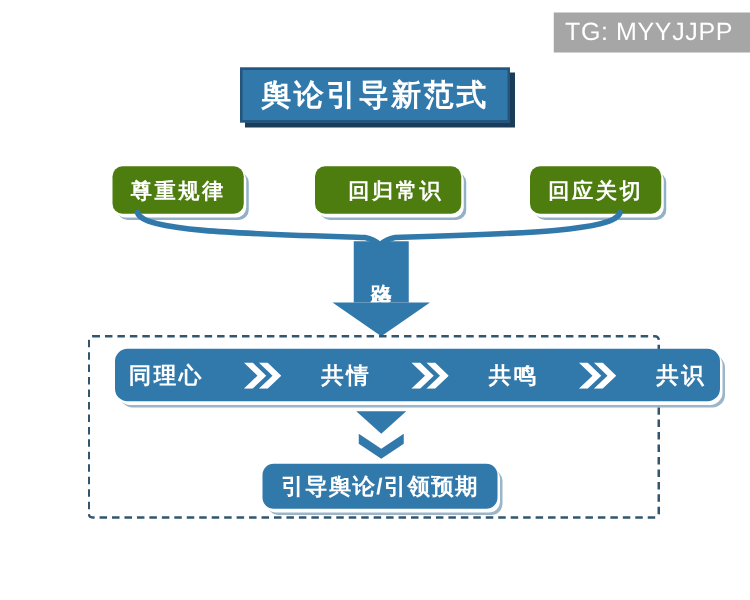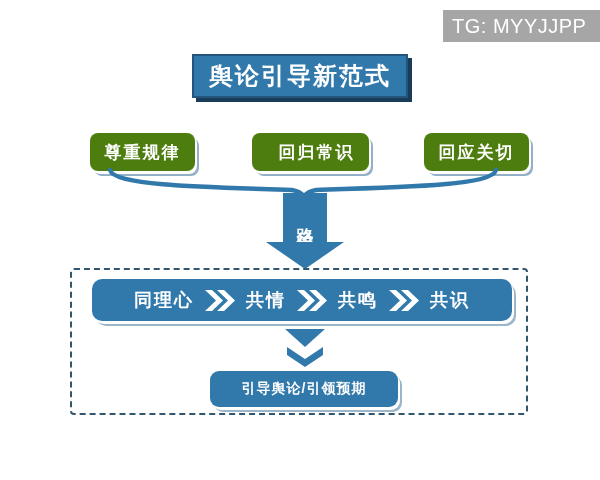--- a/index.html
+++ b/index.html
@@ -99,28 +99,28 @@
     width: 458px; height: 147px;
     border: 2px dashed #33566f;
     border-radius: 4px;
     box-sizing: border-box;
   }
 
   
   #steps-bar {
     position: absolute;
     left: 92px; top: 279px;
-    width: 420px; height: 42px;
+    width: 484px; height: 42px;
     background: #3279ab;
     border-radius: 10px;
     box-shadow: 2px 3px 0 #ffffff, 4px 5px 0 #9cb6c9;
     display: flex;
     align-items: center;
     justify-content: space-between;
-    padding: 0 42px;
+    padding: 0 11px;
     box-sizing: border-box;
   }
   .step-label {
     color: #fff;
     font-size: 18px;
     font-weight: 700;
     letter-spacing: 2px;
     white-space: nowrap;
   }
   .chev { display: block; }
@@ -130,21 +130,21 @@
 
   
   #outcome-box {
     position: absolute;
     left: 210px; top: 371px;
     width: 188px; height: 36px;
     background: #3279ab;
     border-radius: 9px;
     box-shadow: 2px 3px 0 #ffffff, 4px 5px 0 #9cb6c9;
     color: #fff;
-    font-size: 14px;
+    font-size: 18px;
     font-weight: 700;
     letter-spacing: 1px;
     display: flex;
     align-items: center;
     justify-content: center;
   }
 </style>
 </head>
 <body>
 

